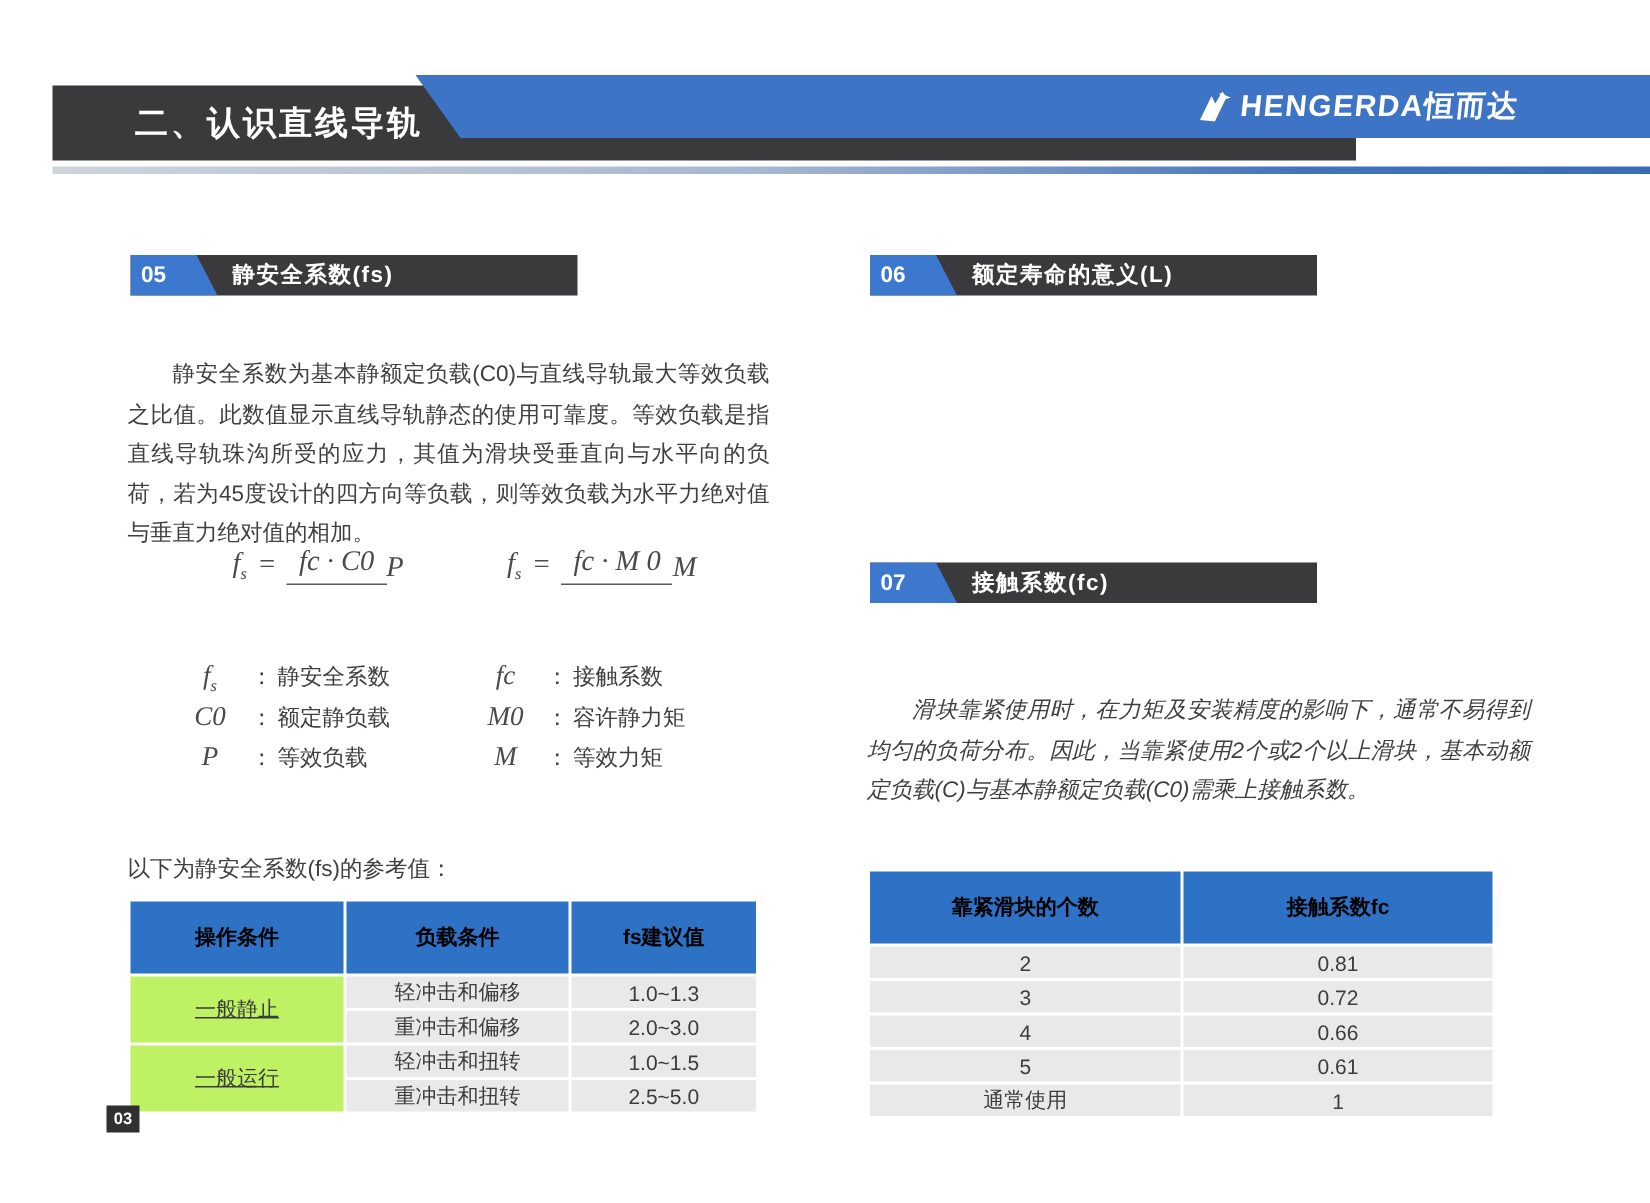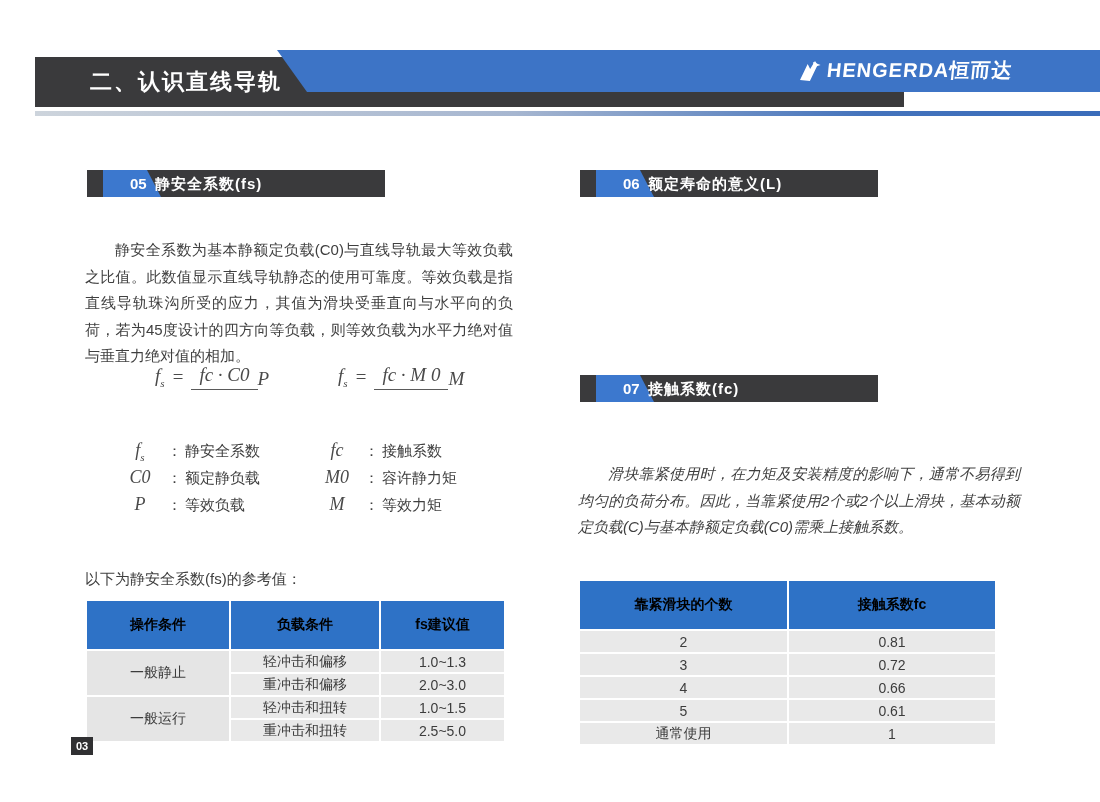--- a/index.html
+++ b/index.html
@@ -16,21 +16,21 @@
     background:#3d74c6; clip-path:polygon(0 0,100% 0,100% 100%,30px 100%); }
   .brand { position:absolute; right:88px; top:7px; display:flex; align-items:center; gap:5px;
     color:#fff; font-weight:bold; font-size:20px; letter-spacing:1px; transform:skewX(-6deg); }
   .hd-line { position:absolute; left:35px; top:111px; width:1065px; height:5px;
     background:linear-gradient(90deg,#cdd4dc 0%,#a6b6d0 45%,#4473bc 78%,#3a6cba 100%); }
 
   
   .sec { position:absolute; width:298px; height:27px; background:#3a3a3c; }
   .sec-num { position:absolute; left:0; top:0; width:58px; height:27px; background:#3c78ce;
     clip-path:polygon(0 0,44px 0,58px 100%,0 100%);
-    color:#fff; font-weight:bold; font-size:15px; line-height:27px; padding-left:27px; box-sizing:border-box;margin-left:16px; }
+    color:#fff; font-weight:bold; font-size:15px; line-height:27px; padding-left:7px; box-sizing:border-box; }
   .sec-title { position:absolute; left:68px; top:0; height:27px; line-height:27px;
     color:#fff; font-weight:bold; font-size:15px; letter-spacing:1px; }
   .sec05 { left:87px;  top:170px; }
   .sec06 { left:580px; top:170px; }
   .sec07 { left:580px; top:375px; }
 
   
   .para { position:absolute; font-size:15px; line-height:26.5px; text-align:justify;
     text-indent:2em; color:#3f3f3f; }
   .p05 { left:85px;  top:222px; width:428px; }
@@ -58,21 +58,21 @@
   .def-colon { margin:0 3px 0 2px; font-size:15px; }
   .def-text { font-size:15px; }
 
   
   .tbl-intro { position:absolute; left:85px; top:570px; font-size:15px; }
   table.tbl { position:absolute; border-collapse:separate; border-spacing:2px; table-layout:fixed; }
   table.tbl th { background:#2e72c6; color:#000000; font-weight:bold; font-size:14px;
     height:22px; text-align:center; padding:13px;margin-left:24px; }
   table.tbl td { background:#e9e9e9; color:#3c3c3c; font-size:14px;
     height:21px; text-align:center; padding:0; }
-  table.tbl td.grp { background:#e5e5e5; }
+  table.tbl td.grp { background:#bef264;text-decoration:underline; }
   .fs-table { left:85px;  top:599px; width:417px; }
   .fc-table { left:578px; top:579px; width:417px; }
 
   
   .page-badge { position:absolute; left:71px; top:737px; width:22px; height:18px;
     background:#303032; color:#fff; font-size:11px; font-weight:bold;
     display:flex; align-items:center; justify-content:center; }
 </style>
 </head>
 <body>

